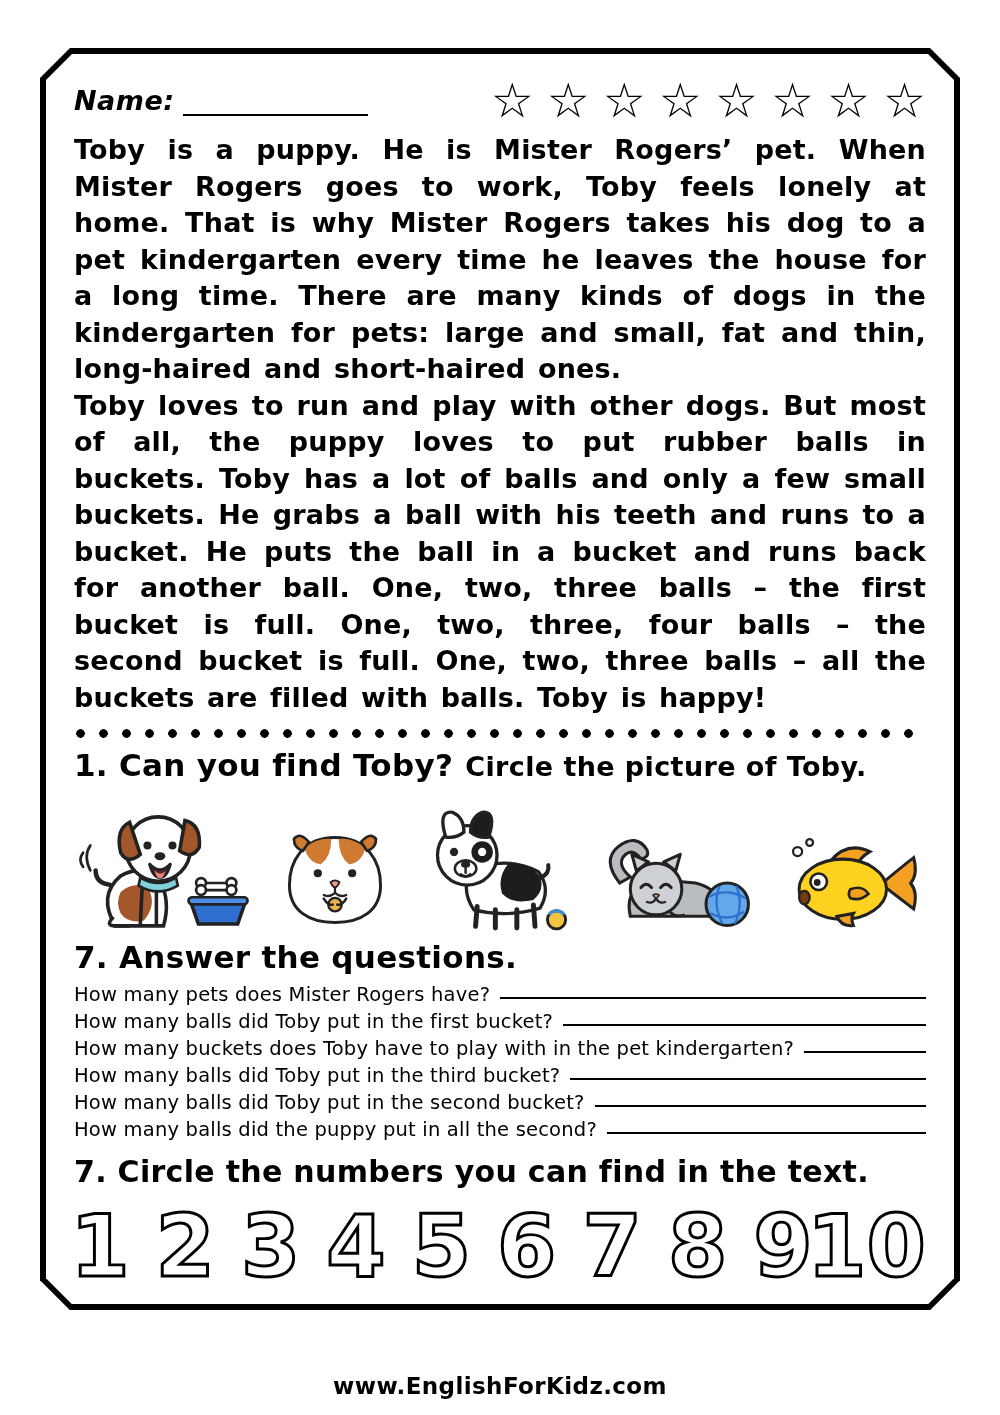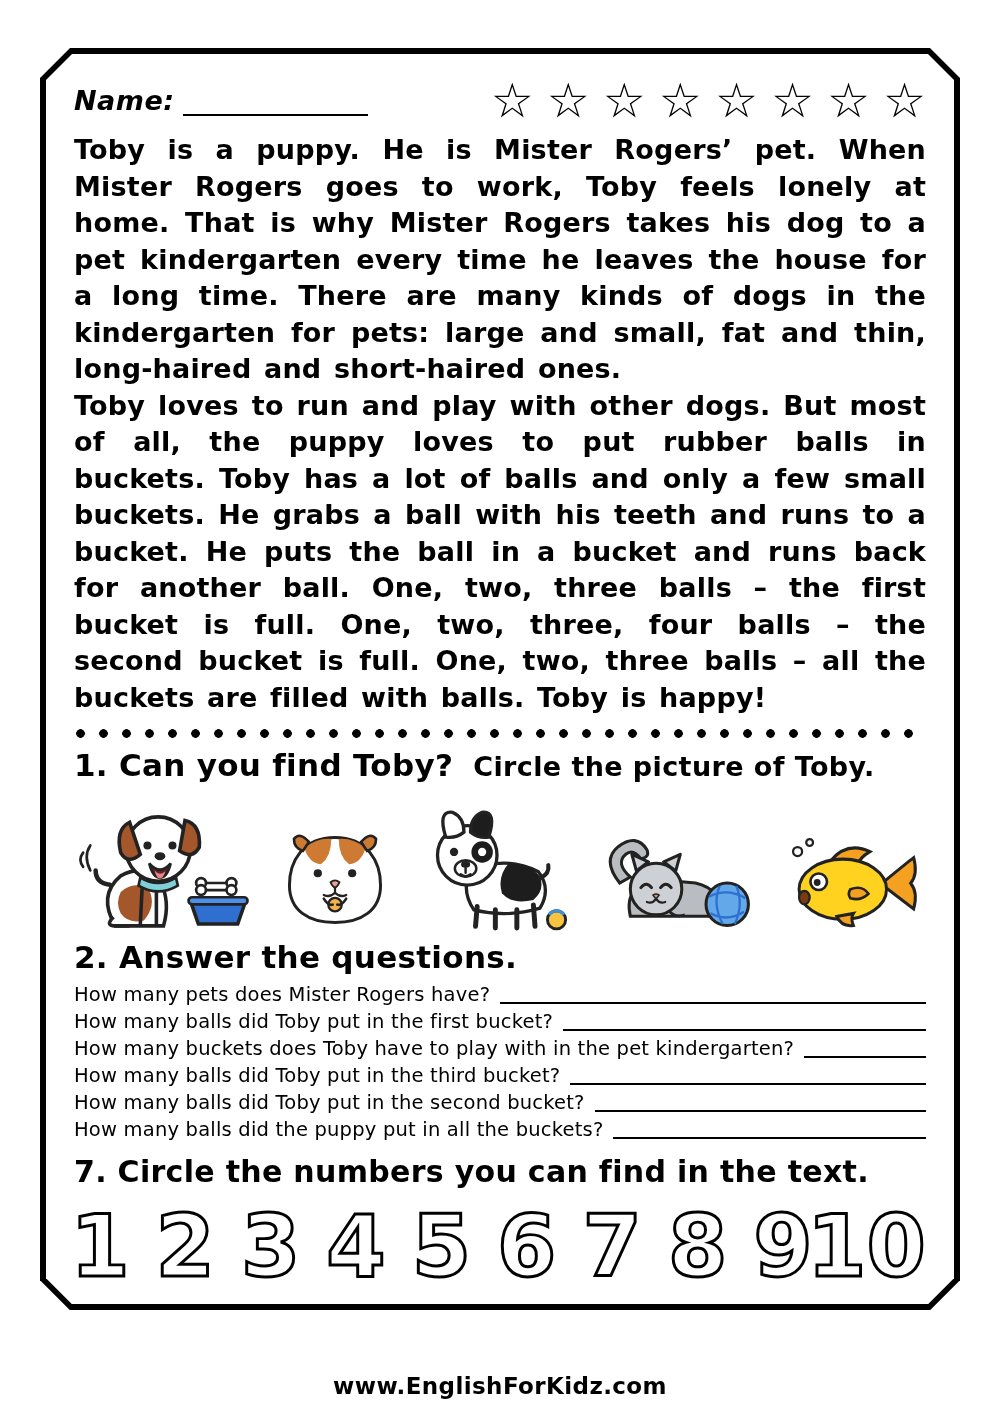--- a/index.html
+++ b/index.html
@@ -22,35 +22,35 @@
   .stars { display: flex; gap: 13px; font-size: 48px; font-weight: bold; line-height: 1; }
   .star { display: inline-block; }
 
   .passage p { font-size: 27px; font-weight: bold; line-height: 36.5px;
     text-align: justify; letter-spacing: 0.2px; word-spacing: 3px; }
 
   .dotted-divider { height: 9px; margin: 13px 2px 9px;
     background-image: radial-gradient(circle at 4.5px 4.5px, #000 4px, transparent 4.6px);
     background-size: 23px 9px; background-repeat: repeat-x; }
 
-  .task-header { display: flex; align-items: baseline; gap: 20px; margin: 2px 0; }
+  .task-header { display: flex; align-items: baseline; gap: 12px; margin: 2px 0; }
   .task-title { font-size: 31px; font-weight: bold; letter-spacing: 0.3px; white-space: nowrap; }
   .task1-instruction { font-size: 27px; font-weight: bold; letter-spacing: 0.4px; }
 
   .pictures-row { display: flex; justify-content: space-between; align-items: flex-end;
     margin: 10px 2px 6px; height: 140px; }
   .pic svg { display: block; }
   .pic-puppy svg   { height: 134px; }
   .pic-guinea svg  { height: 112px; }
   .pic-bulldog svg { height: 124px; }
   .pic-cat svg     { height: 106px; }
   .pic-fish svg    { height:  98px; }
 
   .questions { margin-top: 8px; }
-  .q-row { display: flex; align-items: flex-end; margin-top: 4px; font-size: 19.5px; }
+  .q-row { display: flex; align-items: center; margin-top: 4px; font-size: 19.5px; }
   .q-text { white-space: nowrap; letter-spacing: 0.2px; }
   .q-line { flex: 1 1 auto; min-width: 50px; border-bottom: 2px solid #000;
     margin-left: 10px; margin-bottom: 2px; height: 10px; }
 
   .task3-title { margin-top: 13px; font-size: 30px; }
 
   .numbers-row { margin-top: 4px; }
   .numbers-svg { display: block; width: 100%; height: auto; }
   .numbers-svg text { font-family: "DejaVu Sans", sans-serif; font-size: 86px; font-weight: bold;
     fill: #fff; stroke: #000; stroke-width: 3px; }
@@ -188,21 +188,21 @@
             <path d="M74 108 q6 14 22 12 q-4 -10 0 -16 z" fill="#f4a020" stroke="#222" stroke-width="4"></path>
             <path d="M92 72 q16 -6 24 6 q-10 10 -24 6 q-4 -6 0 -12 z" fill="#f4a020" stroke="#222" stroke-width="3.5"></path>
             <circle cx="50" cy="62" r="11" fill="#fff" stroke="#222" stroke-width="3.5"></circle>
             <circle cx="48" cy="63" r="4.5" fill="#222"></circle>
             <ellipse cx="31" cy="83" rx="7" ry="9" fill="#7a3b12" stroke="#222" stroke-width="3"></ellipse>
           </svg>
         </div>
       </div>
 
       <div class="task-header">
-        <span class="task-title">2. Answer the questions.</span>
+        <span class="task-title">7. Answer the questions.</span>
       </div>
 
       <div class="questions">
         <div class="q-row">
           <span class="q-text">How many pets does Mister Rogers have?</span>
           <span class="q-line"></span>
         </div>
         <div class="q-row">
           <span class="q-text">How many balls did Toby put in the first bucket?</span>
           <span class="q-line"></span>
@@ -213,21 +213,21 @@
         </div>
         <div class="q-row">
           <span class="q-text">How many balls did Toby put in the third bucket?</span>
           <span class="q-line"></span>
         </div>
         <div class="q-row">
           <span class="q-text">How many balls did Toby put in the second bucket?</span>
           <span class="q-line"></span>
         </div>
         <div class="q-row">
-          <span class="q-text">How many balls did the puppy put in all the buckets?</span>
+          <span class="q-text">How many balls did the puppy put in all the second?</span>
           <span class="q-line"></span>
         </div>
       </div>
 
       <div class="task-title task3-title">7. Circle the numbers you can find in the text.</div>
 
       <div class="numbers-row">
         <svg class="numbers-svg" viewBox="0 0 858 96">
           <text x="26" y="84" text-anchor="middle">1</text>
           <text x="112" y="84" text-anchor="middle">2</text>

